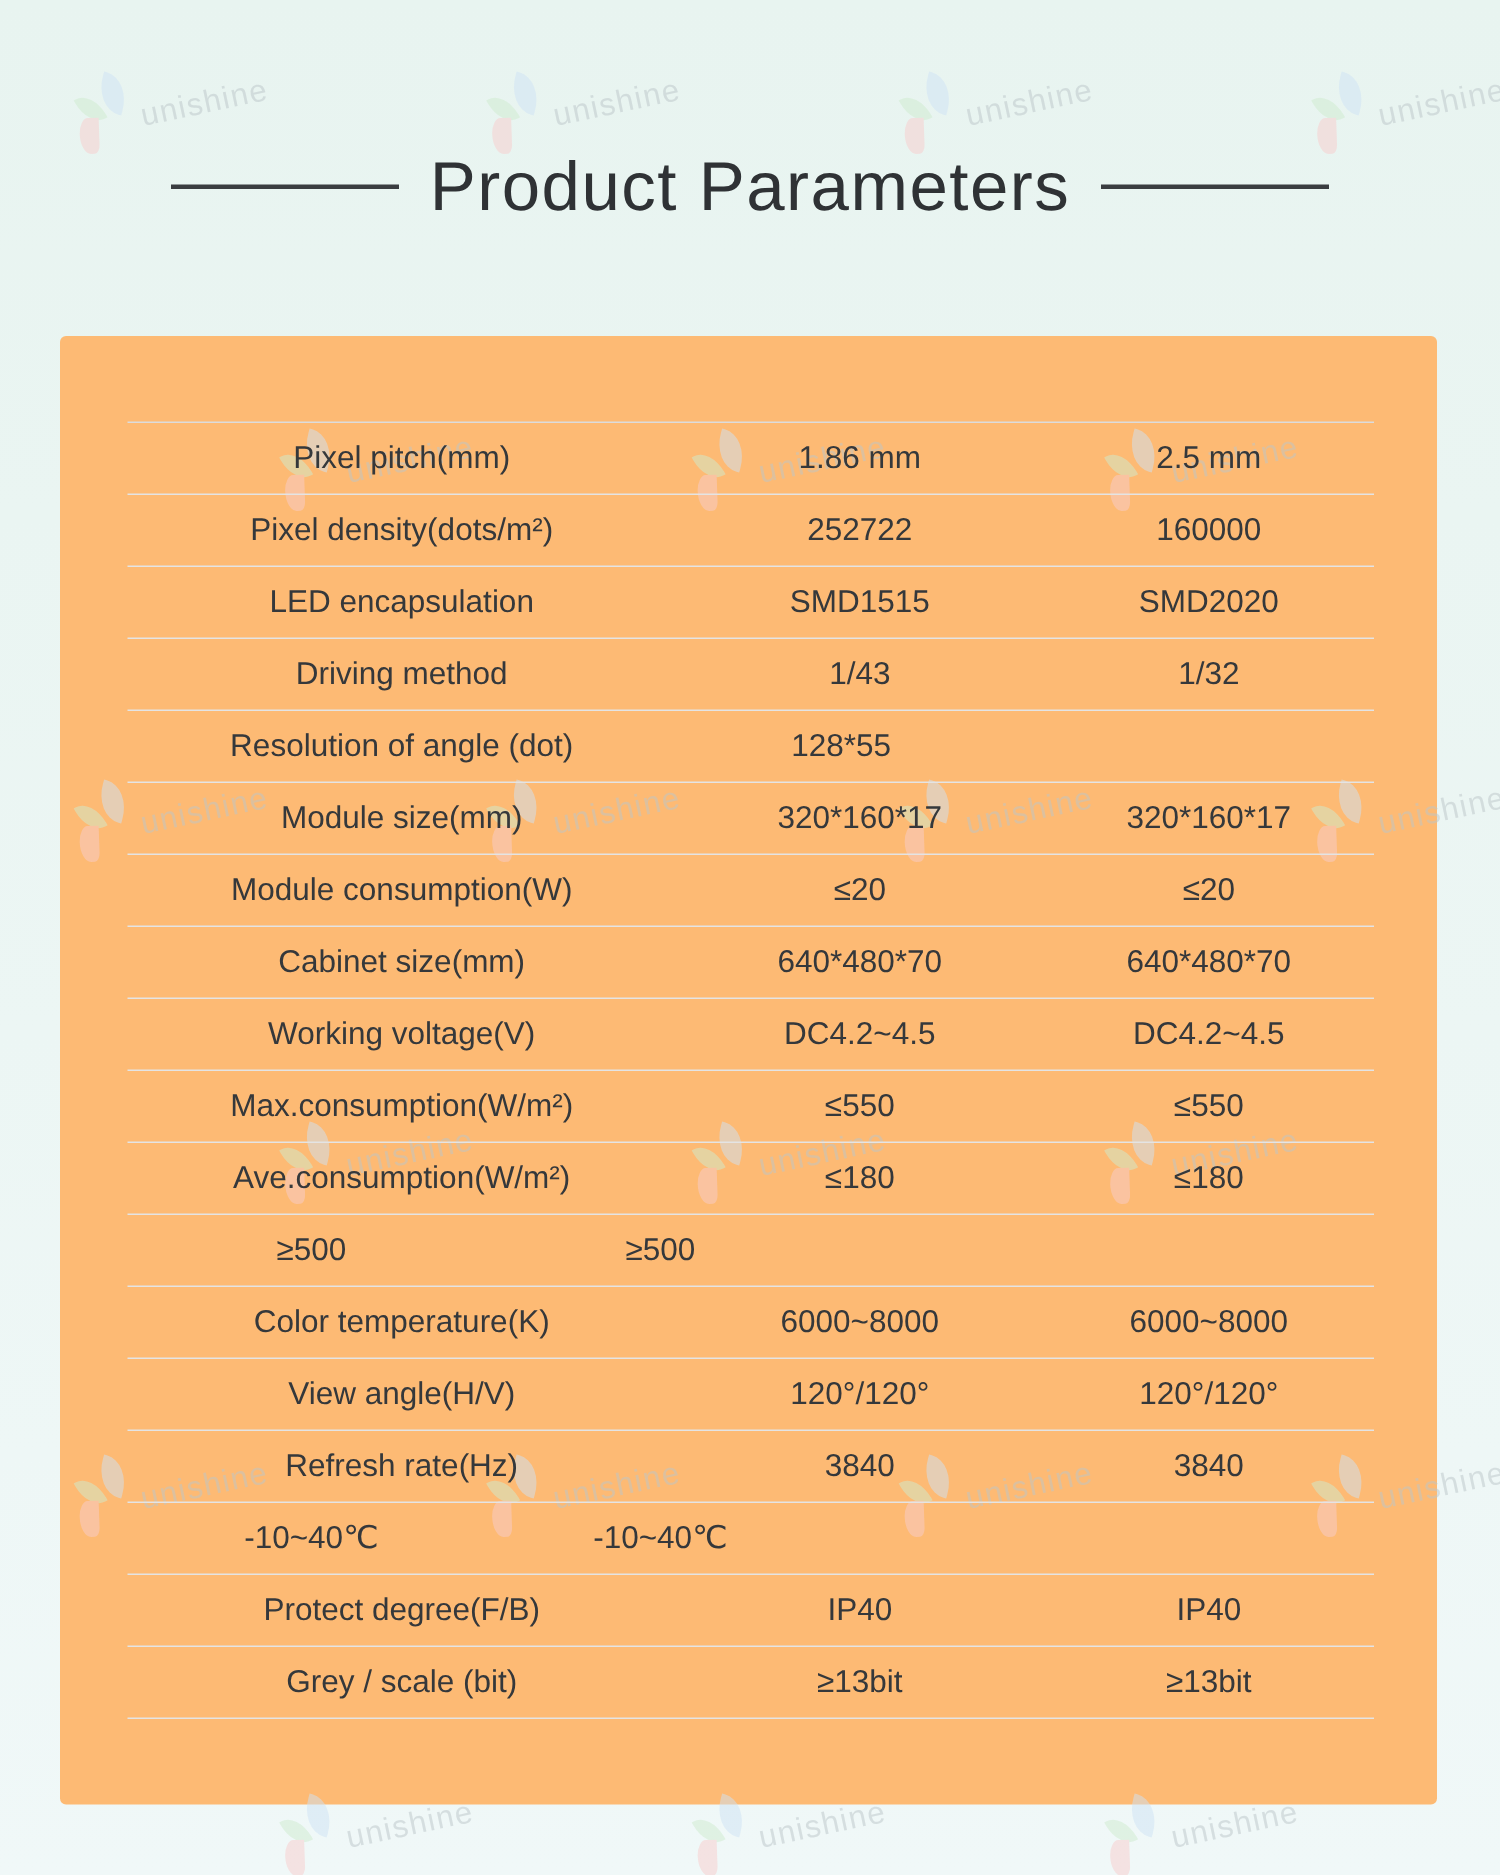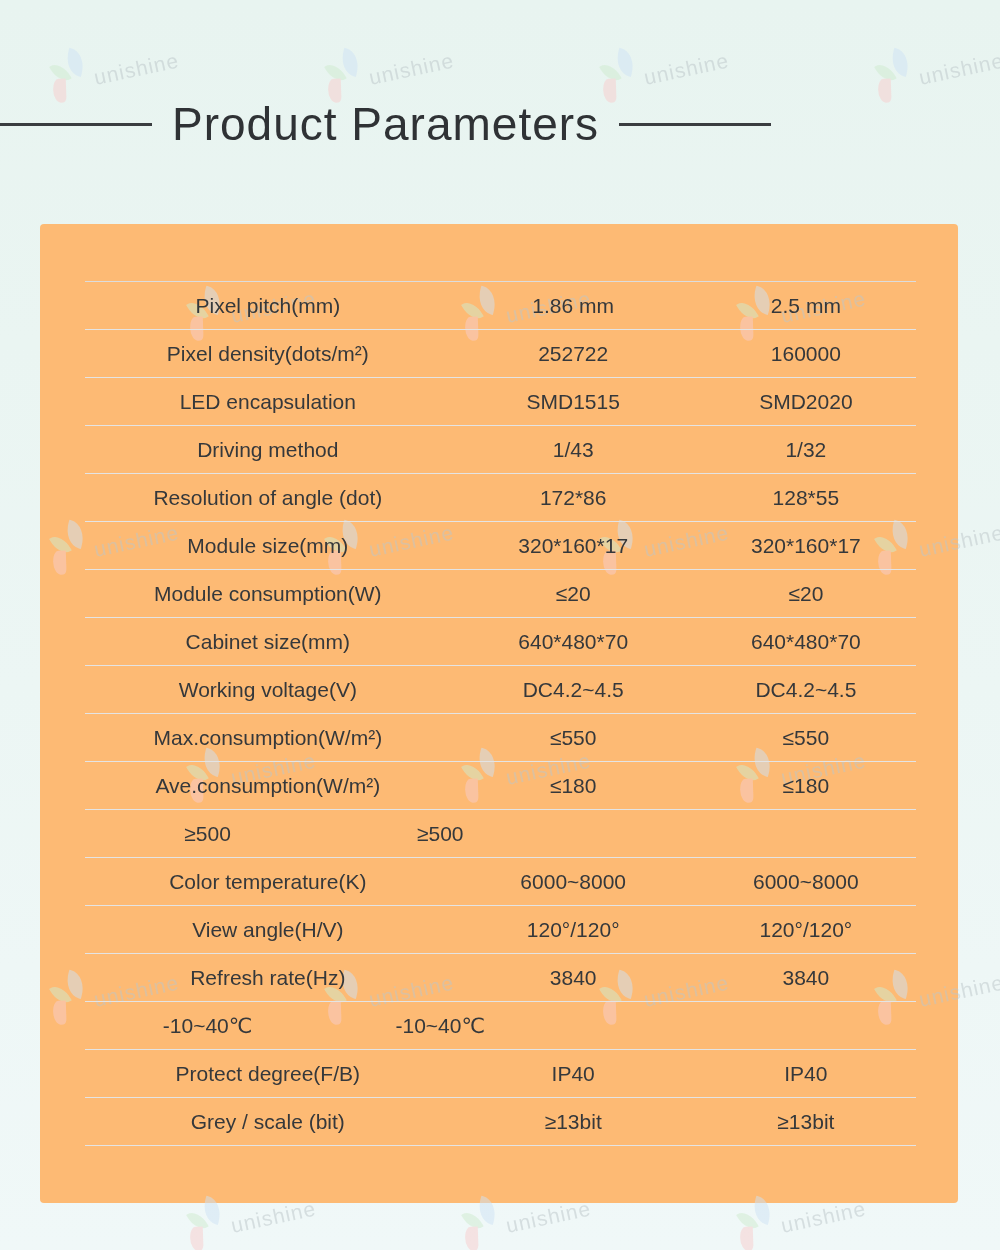--- a/index.html
+++ b/index.html
@@ -8,21 +8,21 @@
     position: relative;
     overflow: hidden;
     background: linear-gradient(180deg, #e8f4f0 0%, #ecf6f4 55%, #f0f8f8 100%);
     font-family: "Liberation Sans", "DejaVu Sans", sans-serif;
   }
 
   
   .header {
     position: absolute;
     top: 76px; left: 0; right: 0; height: 96px;
-    display: flex; align-items: center; 
+    display: flex; align-items: center; justify-content: center;
     gap: 20px; z-index: 3;
   }
   .title-line { width: 152px; height: 3px; background: #3a3d40; }
   .page-title {
     font-size: 46px;
     color: #2f3235;
     letter-spacing: 1px;
     white-space: nowrap;
   }
 
@@ -117,21 +117,20 @@
         <div class="cell v1">SMD1515</div>
         <div class="cell v2">SMD2020</div>
       </div>
       <div class="row">
         <div class="cell label">Driving method</div>
         <div class="cell v1">1/43</div>
         <div class="cell v2">1/32</div>
       </div>
       <div class="row">
         <div class="cell label">Resolution of angle (dot)</div>
-        <div class="cell v1">172*86</div>
         <div class="cell v2">128*55</div>
       </div>
       <div class="row">
         <div class="cell label">Module size(mm)</div>
         <div class="cell v1">320*160*17</div>
         <div class="cell v2">320*160*17</div>
       </div>
       <div class="row">
         <div class="cell label">Module consumption(W)</div>
         <div class="cell v1">≤20</div>

